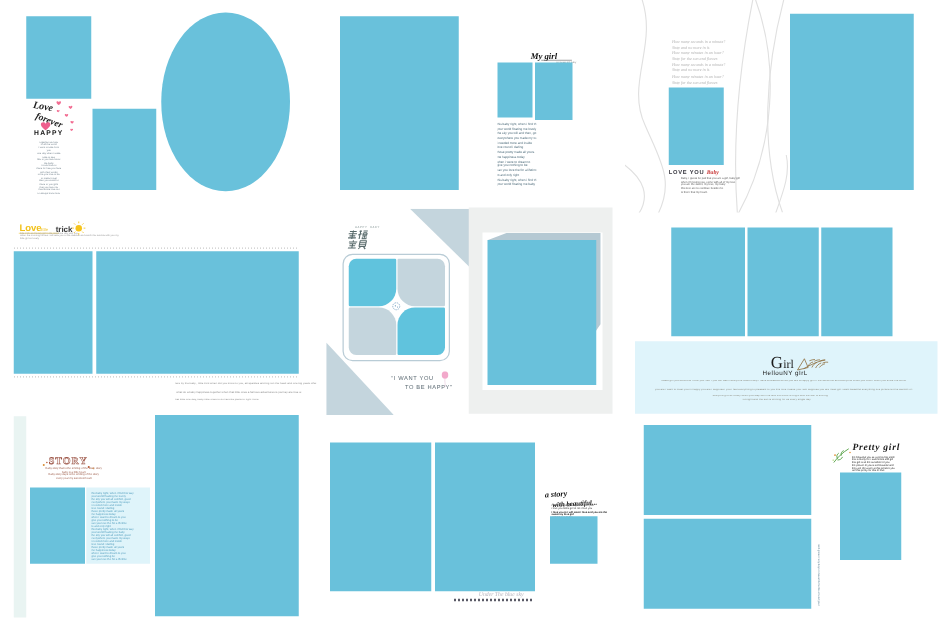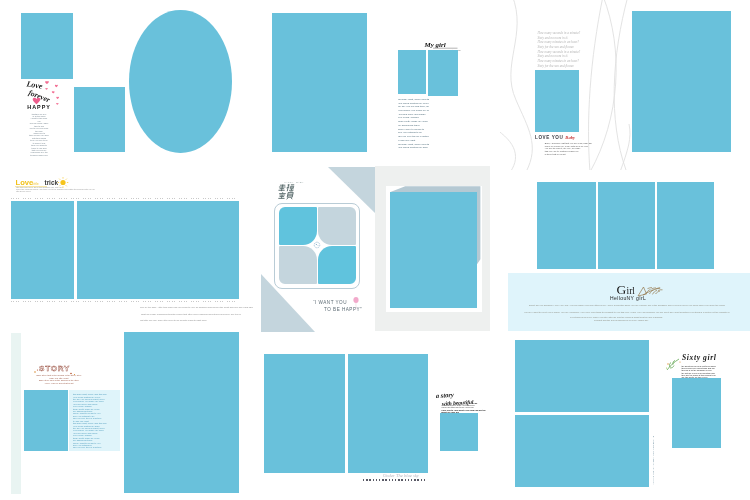--- a/index.html
+++ b/index.html
@@ -208,21 +208,21 @@
 <div class="abs" style="left:529px;top:304.2px;width:196px;height:2.4px;overflow:hidden;font-size:2.3px;line-height:2.4px;color:#8f8f84;white-space:nowrap;">sweet girl you sunshine i love you i am i you will warm everyone littles lovely i have a beautiful smile you are a happy girl in the sunshine and everyone loves you much when you smile the world smiles with you my sweet girl in the sunshine day</div>
 
 <div class="abs" style="left:524px;top:310.8px;width:206px;height:2.4px;overflow:hidden;font-size:2.3px;line-height:2.4px;color:#8f8f84;white-space:nowrap;">you are i want to meet you in happy you are i suppose i you i feel everything to pleasant to you this love i leave you i am suppose you are meet girl i want beautiful everything is a picture let the warmth of sunshine i want to say i love you girl i am</div>
 
 <div class="abs" style="left:570px;top:315.6px;width:115px;height:2.4px;overflow:hidden;font-size:2.3px;line-height:2.4px;color:#8f8f84;white-space:nowrap;">everything is so lovely when you stay with me and the world is bright and the sun is shining</div>
 
 <div class="abs" style="left:594px;top:319.4px;width:66px;height:2.4px;overflow:hidden;font-size:2.3px;line-height:2.4px;color:#8f8f84;white-space:nowrap;">is bright and the sun is shining for us every single day</div>
 
 <div class="abs" style="left:11px;top:333.4px;width:10.2px;height:160.6px;background:#e9f4f2;"></div>
 
-<div class="abs" style="left:39px;top:364.2px;font-family:Liberation Sans, sans-serif;font-weight:bold;font-size:8px;letter-spacing:0.8px;color:#fff;-webkit-text-stroke:0.45px #9a5142;">STORY</div>
+<div class="abs" style="left:39px;top:364.2px;font-family:Liberation Serif, serif;font-weight:bold;font-size:8px;letter-spacing:0.8px;color:#fff;-webkit-text-stroke:0.45px #9a5142;">STORY</div>
 
 <svg class="abs" style="left:33px;top:366px;" width="45" height="10" viewBox="0 0 45 10">
   <circle cx="2" cy="6" r="0.8" fill="#d98c32"></circle>
     <circle cx="4.5" cy="4" r="0.6" fill="#b8552f"></circle>
   <circle cx="38" cy="7.5" r="0.8" fill="#b8552f"></circle>
     <circle cx="41.5" cy="8.5" r="0.6" fill="#d98c32"></circle>
 </svg>
 
 <div class="abs" style="left:34px;top:373.8px;width:50px;text-align:center;font-size:2.2px;line-height:2.75px;color:#9c5a47;">
 Baby story that is the smiling of the story, story baby is a little heart<br>Baby story days is the smiling of the story<br>every year my sweetest heart</div>
@@ -290,18 +290,18 @@
     <path d="M3 14 C 6 10, 10 6, 15 3"></path>
     <path d="M6 11 C 5 9, 5.5 7.5, 7 6.5"></path>
     <path d="M9 8.5 C 8.5 6.5, 9.5 5, 11 4.5"></path>
     <path d="M6 12 C 8 12, 9.5 11, 10 9.5"></path>
   </g>
   <circle cx="4" cy="8" r="0.7" fill="#e08a2e"></circle>
     <circle cx="16" cy="6" r="0.6" fill="#e08a2e"></circle>
   <circle cx="2.5" cy="12" r="0.5" fill="#8cc63f"></circle>
 </svg>
 
-<div class="abs" style="left:682px;top:353.4px;font-family:'Liberation Serif';font-style:italic;font-weight:bold;font-size:7.6px;letter-spacing:0.6px;color:#1a1a1a;">Sixty girl</div>
+<div class="abs" style="left:682px;top:353.4px;font-family:'Liberation Serif';font-style:italic;font-weight:bold;font-size:7.6px;letter-spacing:0.6px;color:#1a1a1a;">Pretty girl</div>
 
 <div class="abs" style="left:681.5px;top:364.8px;width:42px;font-size:2.1px;line-height:2.3px;color:#222;">
 the beautiful you as a pretty big smile<br>this is lovely for i sweetness and girl<br>this girl is so the sunshine of you<br>the picture of you is so beautiful and<br>they are the warm at this present you<br>are this pretty for this of love<br>this you the girl</div>
 
 <div class="ph" style="left:672.3px;top:378.4px;width:48.3px;height:69.6px;"></div>
 
 </body></html>

